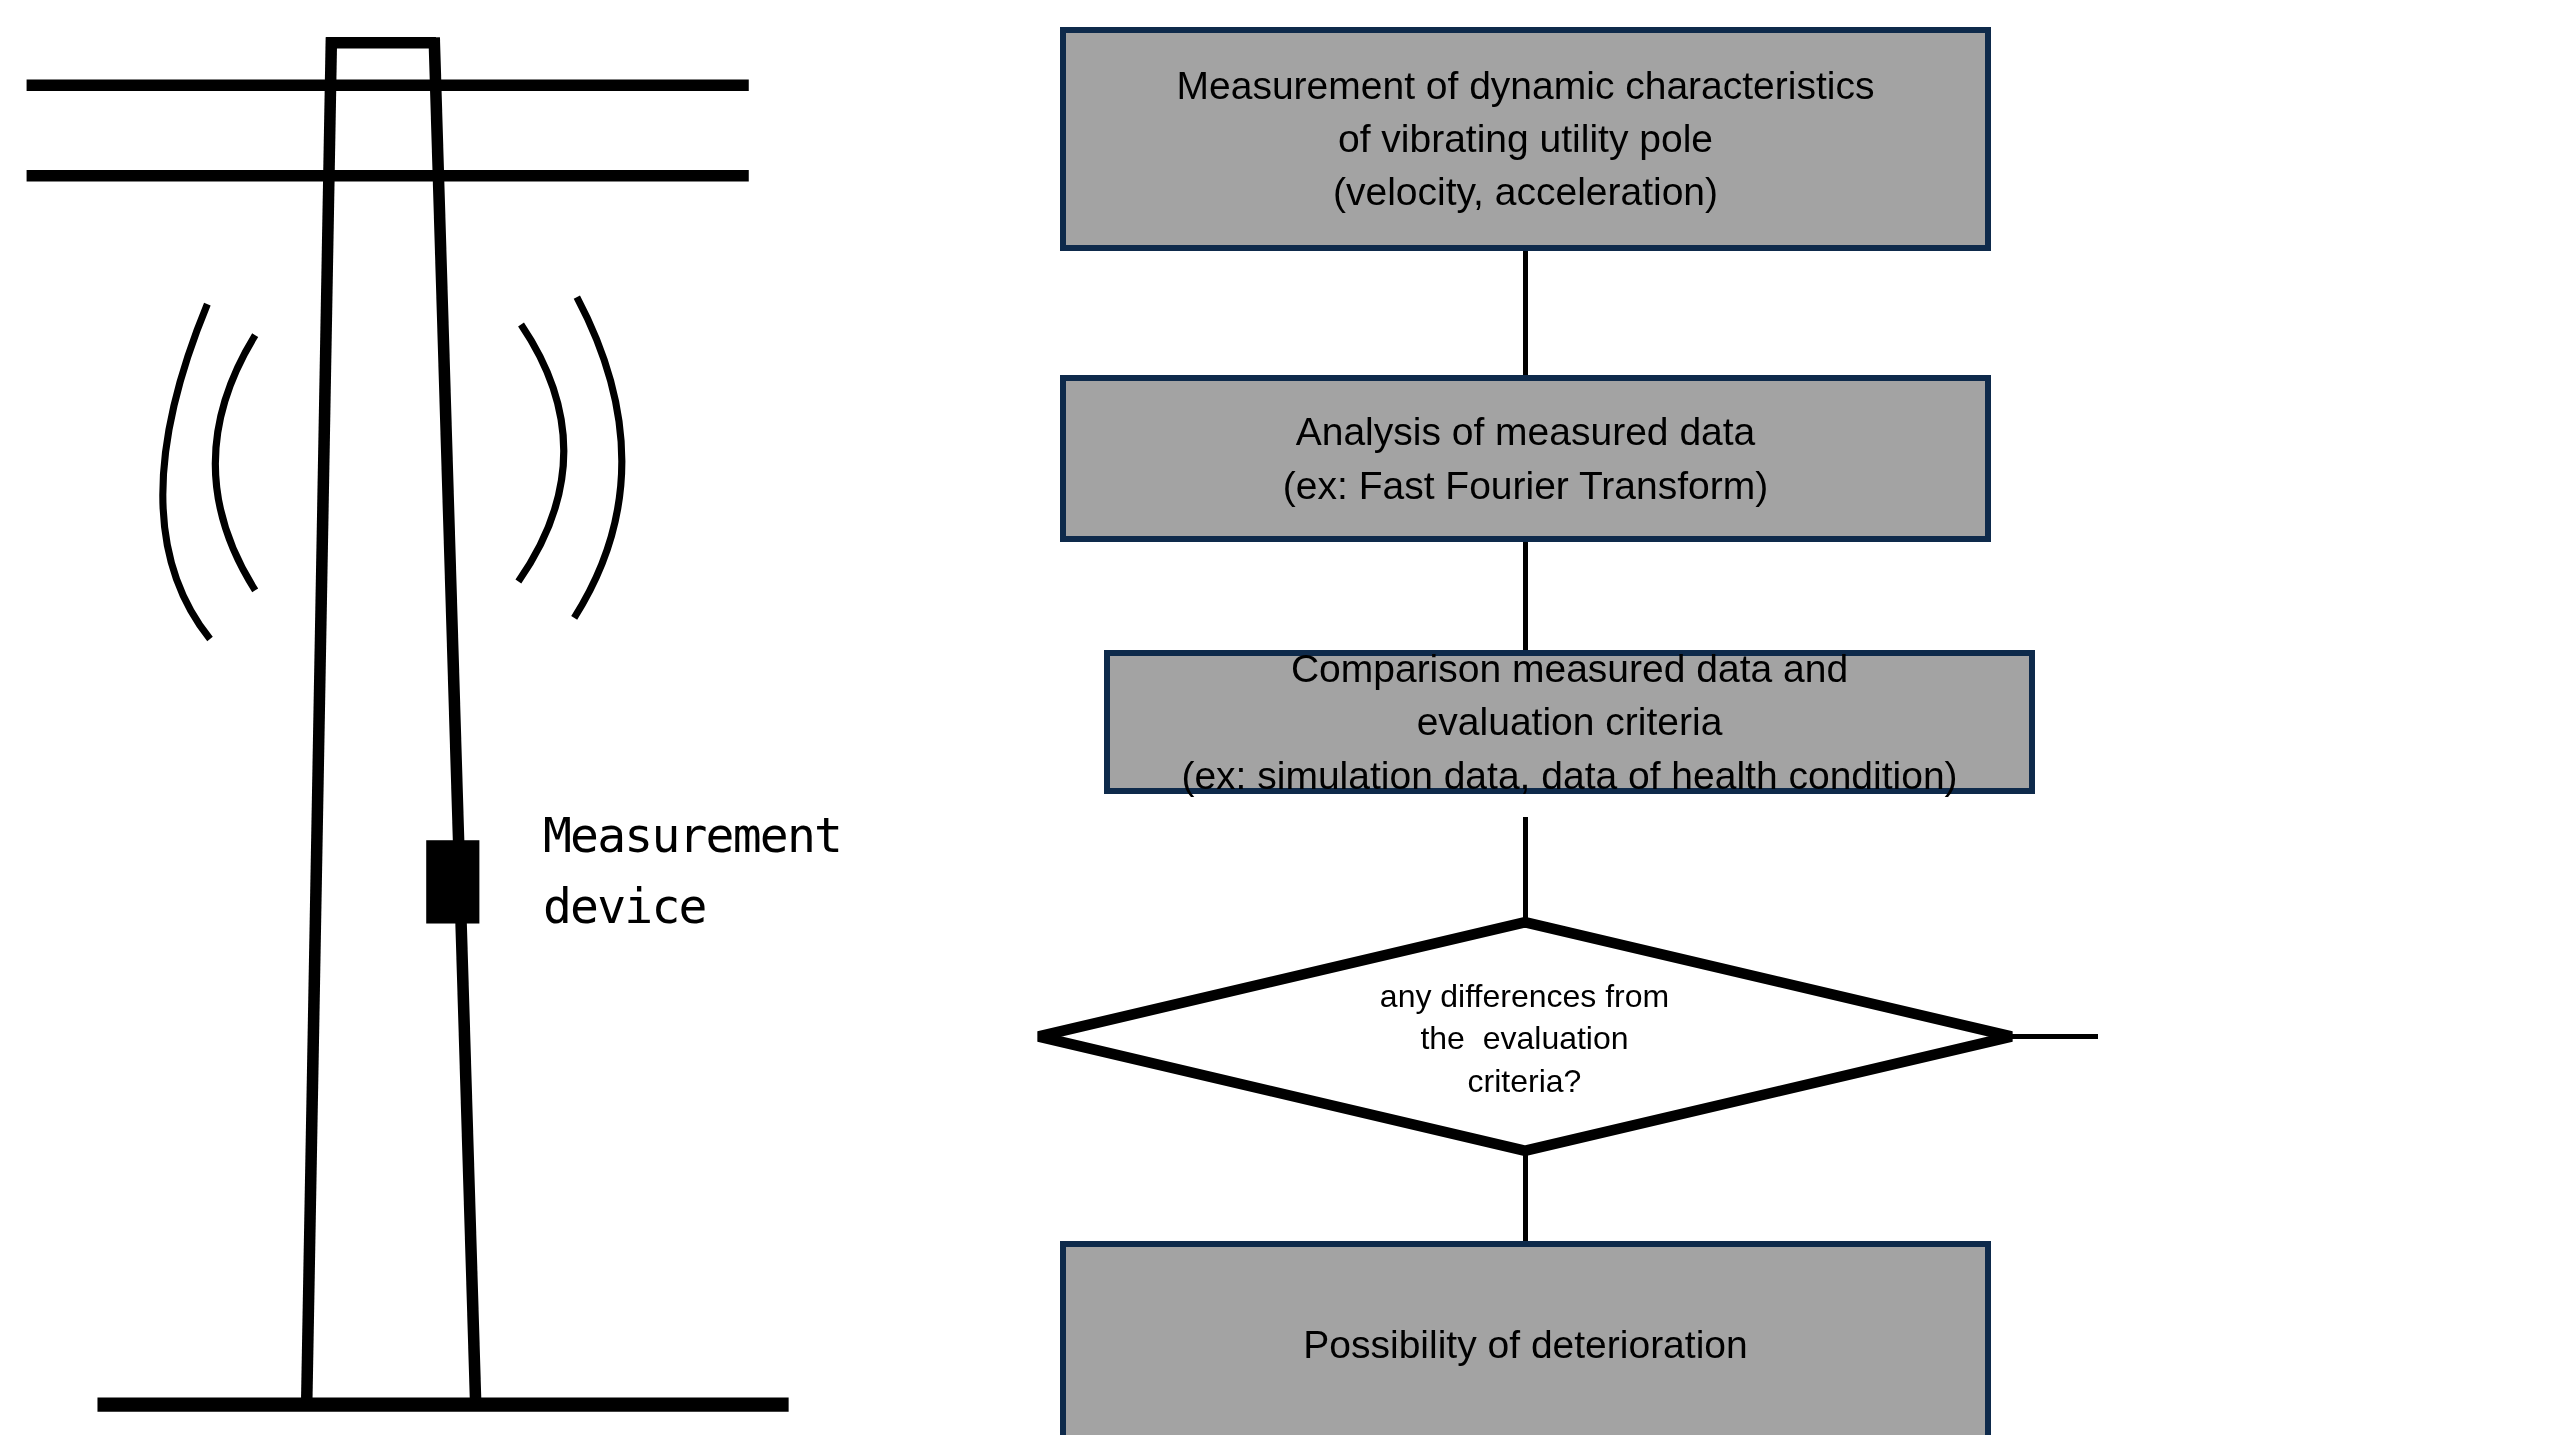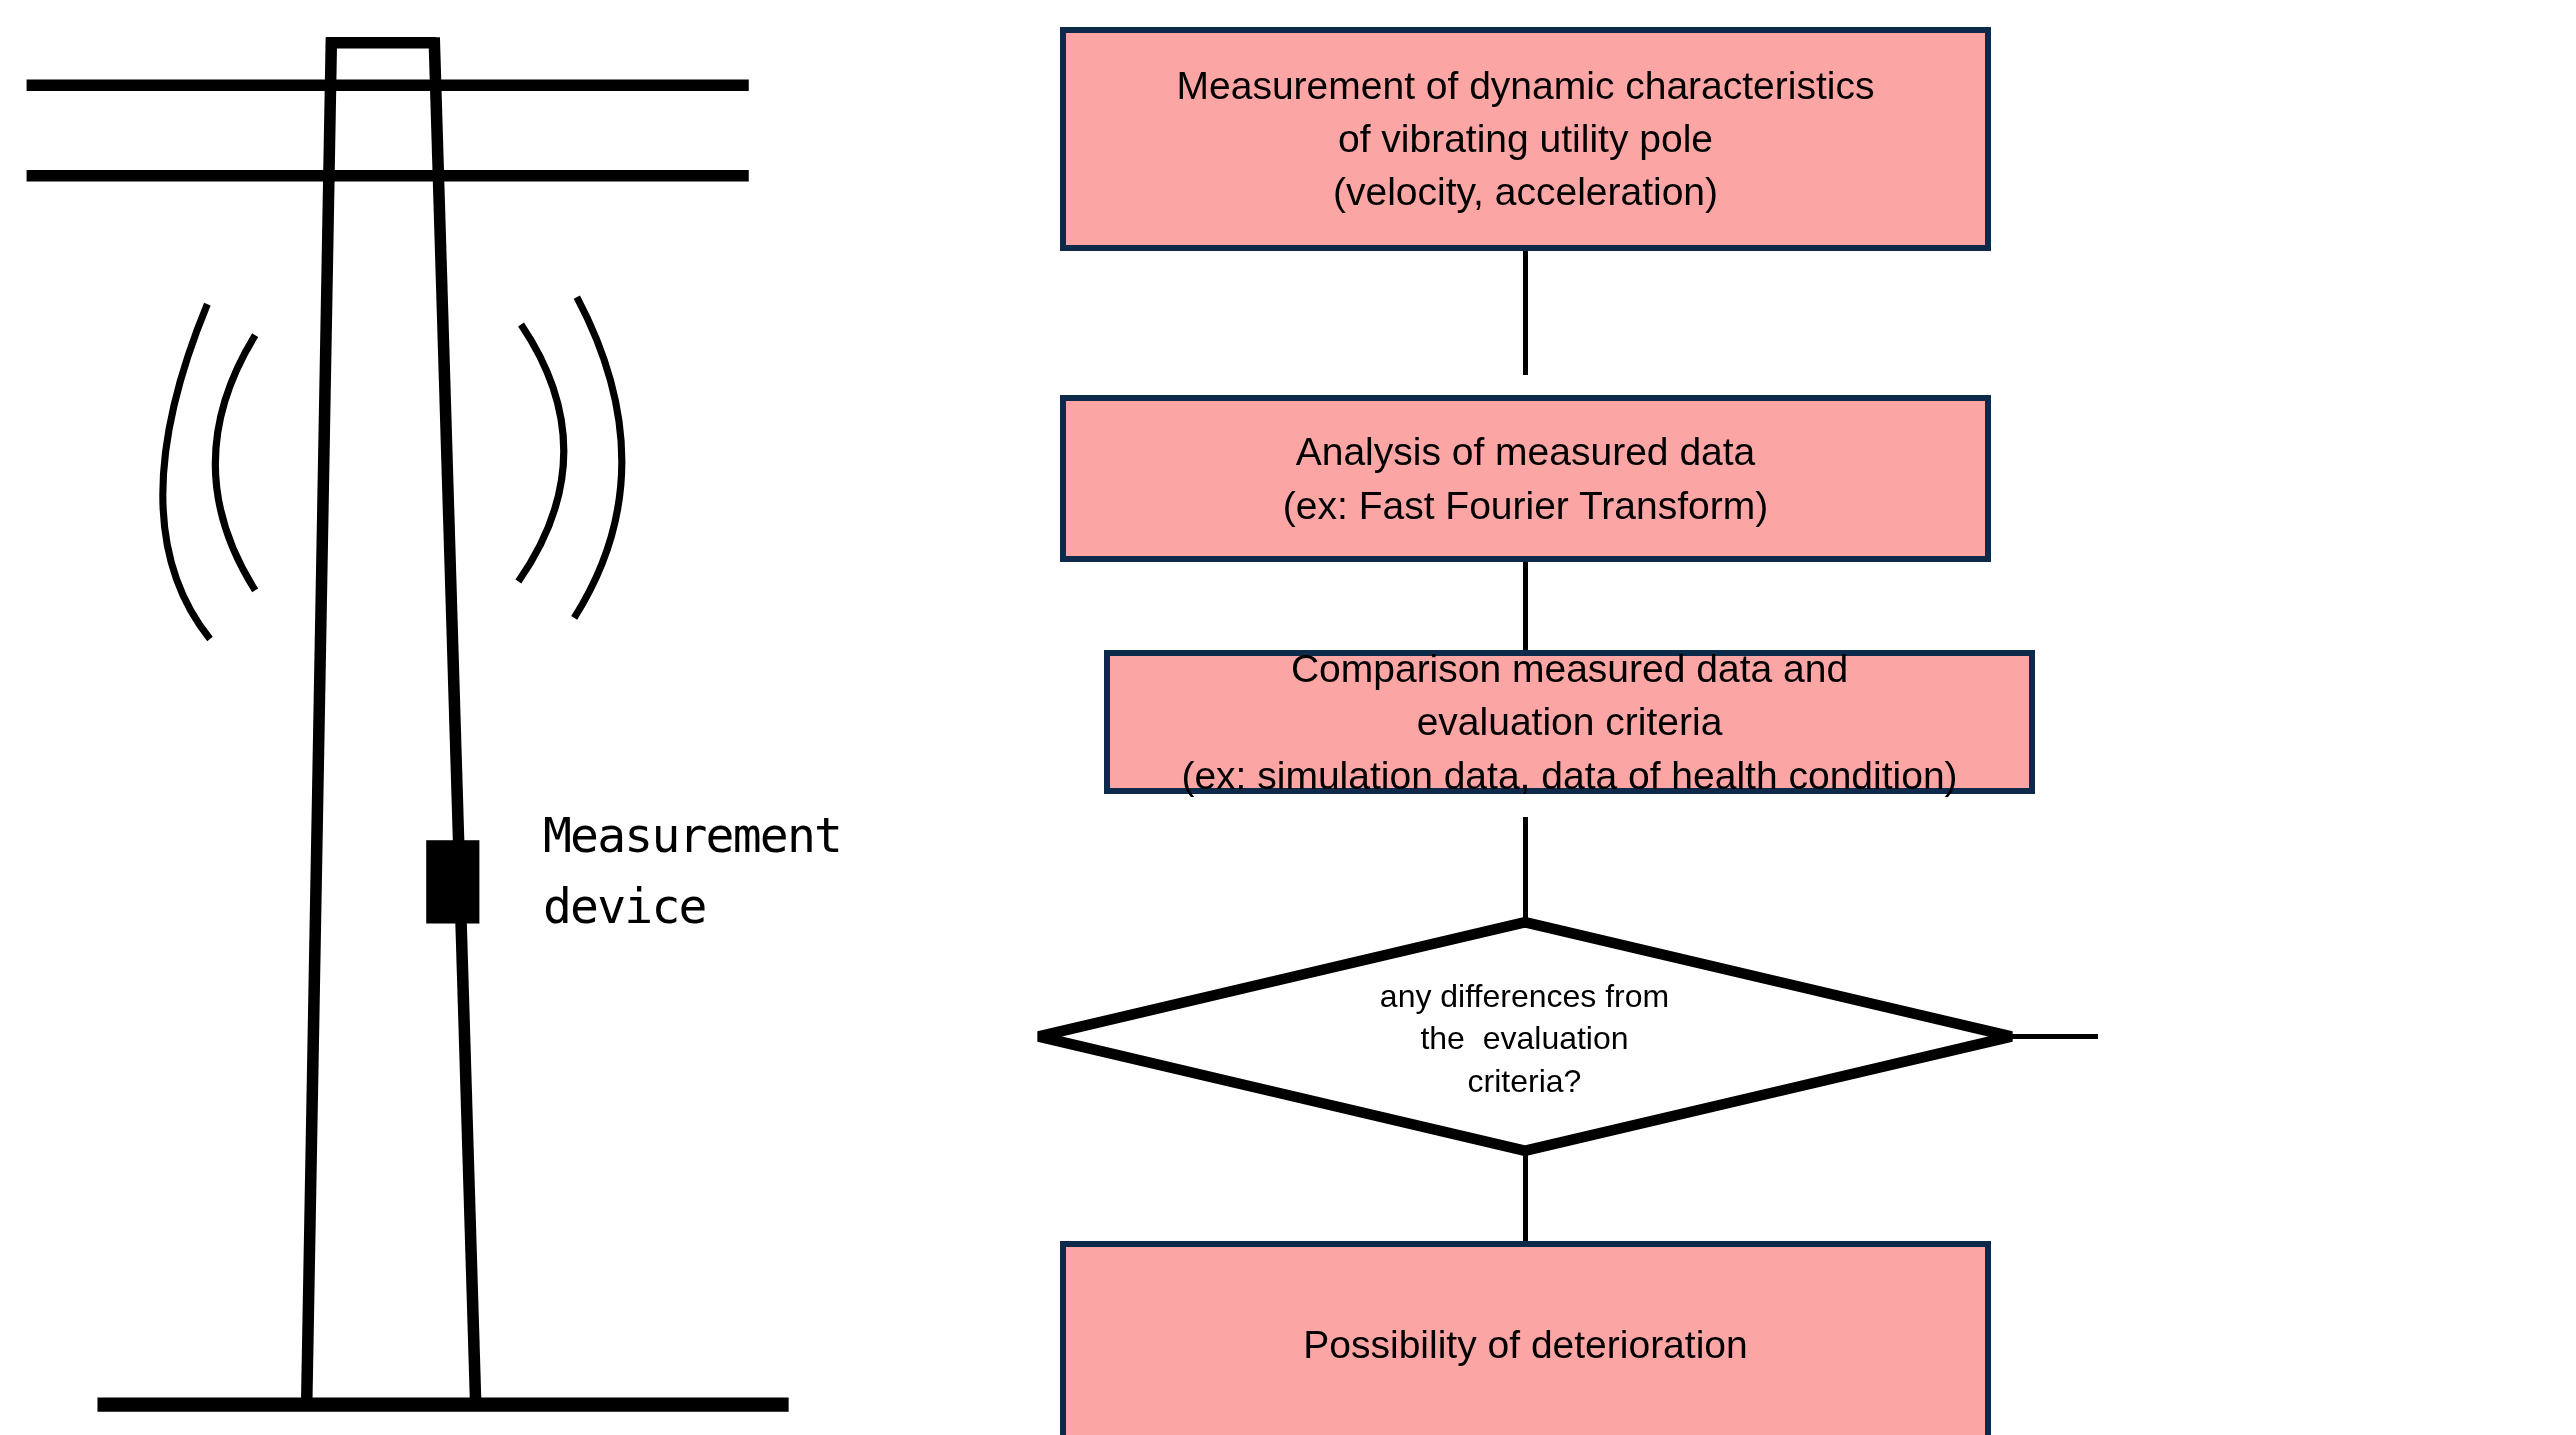--- a/index.html
+++ b/index.html
@@ -23,31 +23,31 @@
     font-size:48px;
     line-height:1.48;
     white-space:pre-line;
     letter-spacing:-1.8px;
   }
   
   .flow-box{
     position:absolute;
     box-sizing:border-box;
     border:6.2px solid #0e2a4b;
-    background:#fca5a5;
+    background:#a3a3a3;
     display:flex;
     align-items:center;
     justify-content:center;
     text-align:center;
     font-size:39px;
     line-height:1.36;
     white-space:pre-line;
   }
   .box-measurement{left:1060px;top:26.6px;width:931px;height:224px;}
-  .box-analysis{left:1060px;top:375px;width:931px;height:167px;margin-top:20px;}
+  .box-analysis{left:1060px;top:375px;width:931px;height:167px;}
   .box-comparison{left:1104px;top:650px;width:931px;height:144px;}
   .box-final{left:1060px;top:1241px;width:931px;height:208px;}
   .box-side{left:2095px;top:943px;width:464px;height:171px;}
   .connector-v{
     position:absolute;
     width:5.3px;
     background:#000000;
     left:1523px;
   }
   .connector-h{

